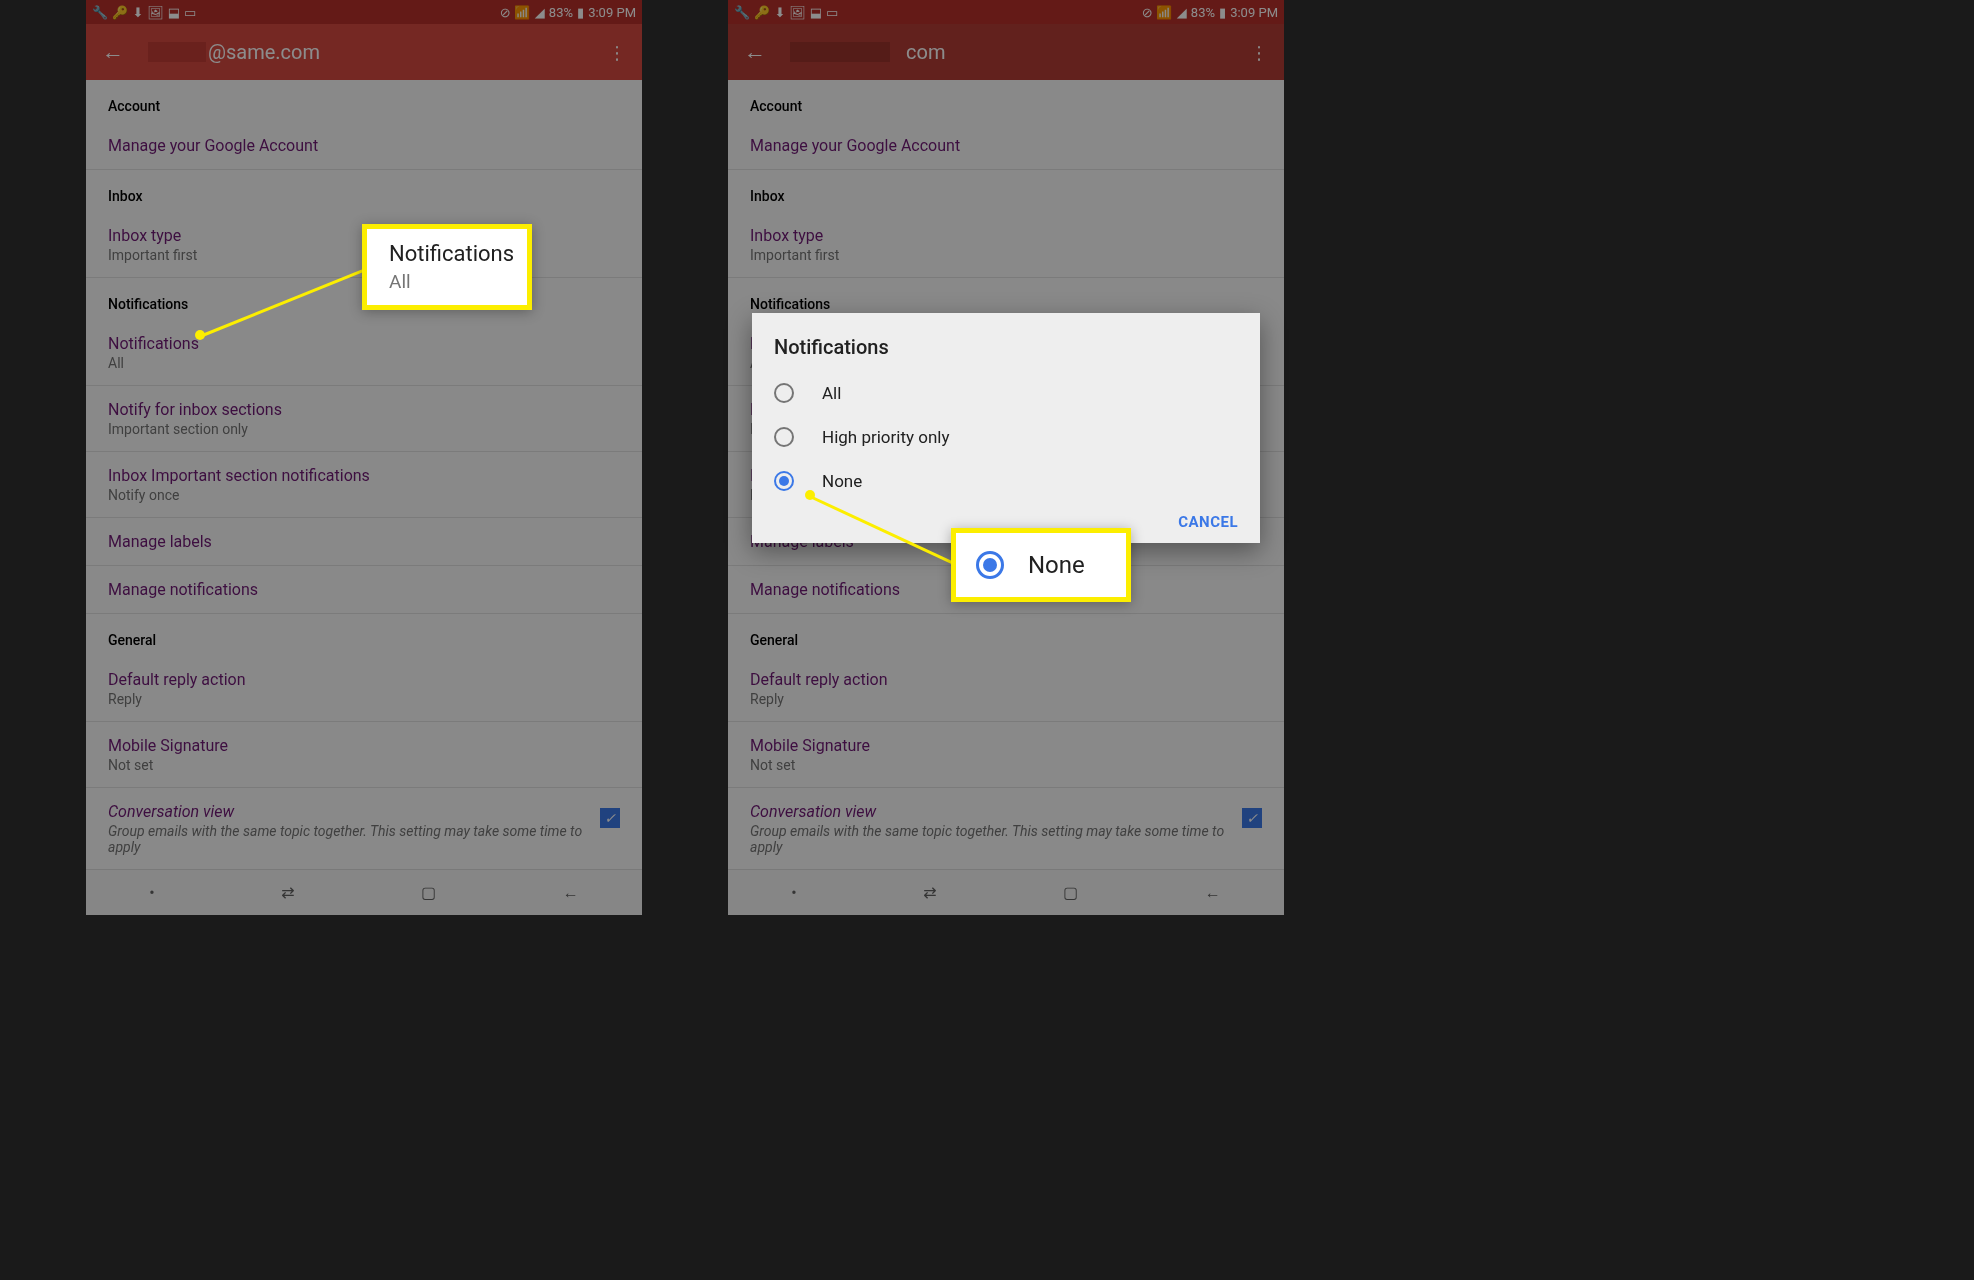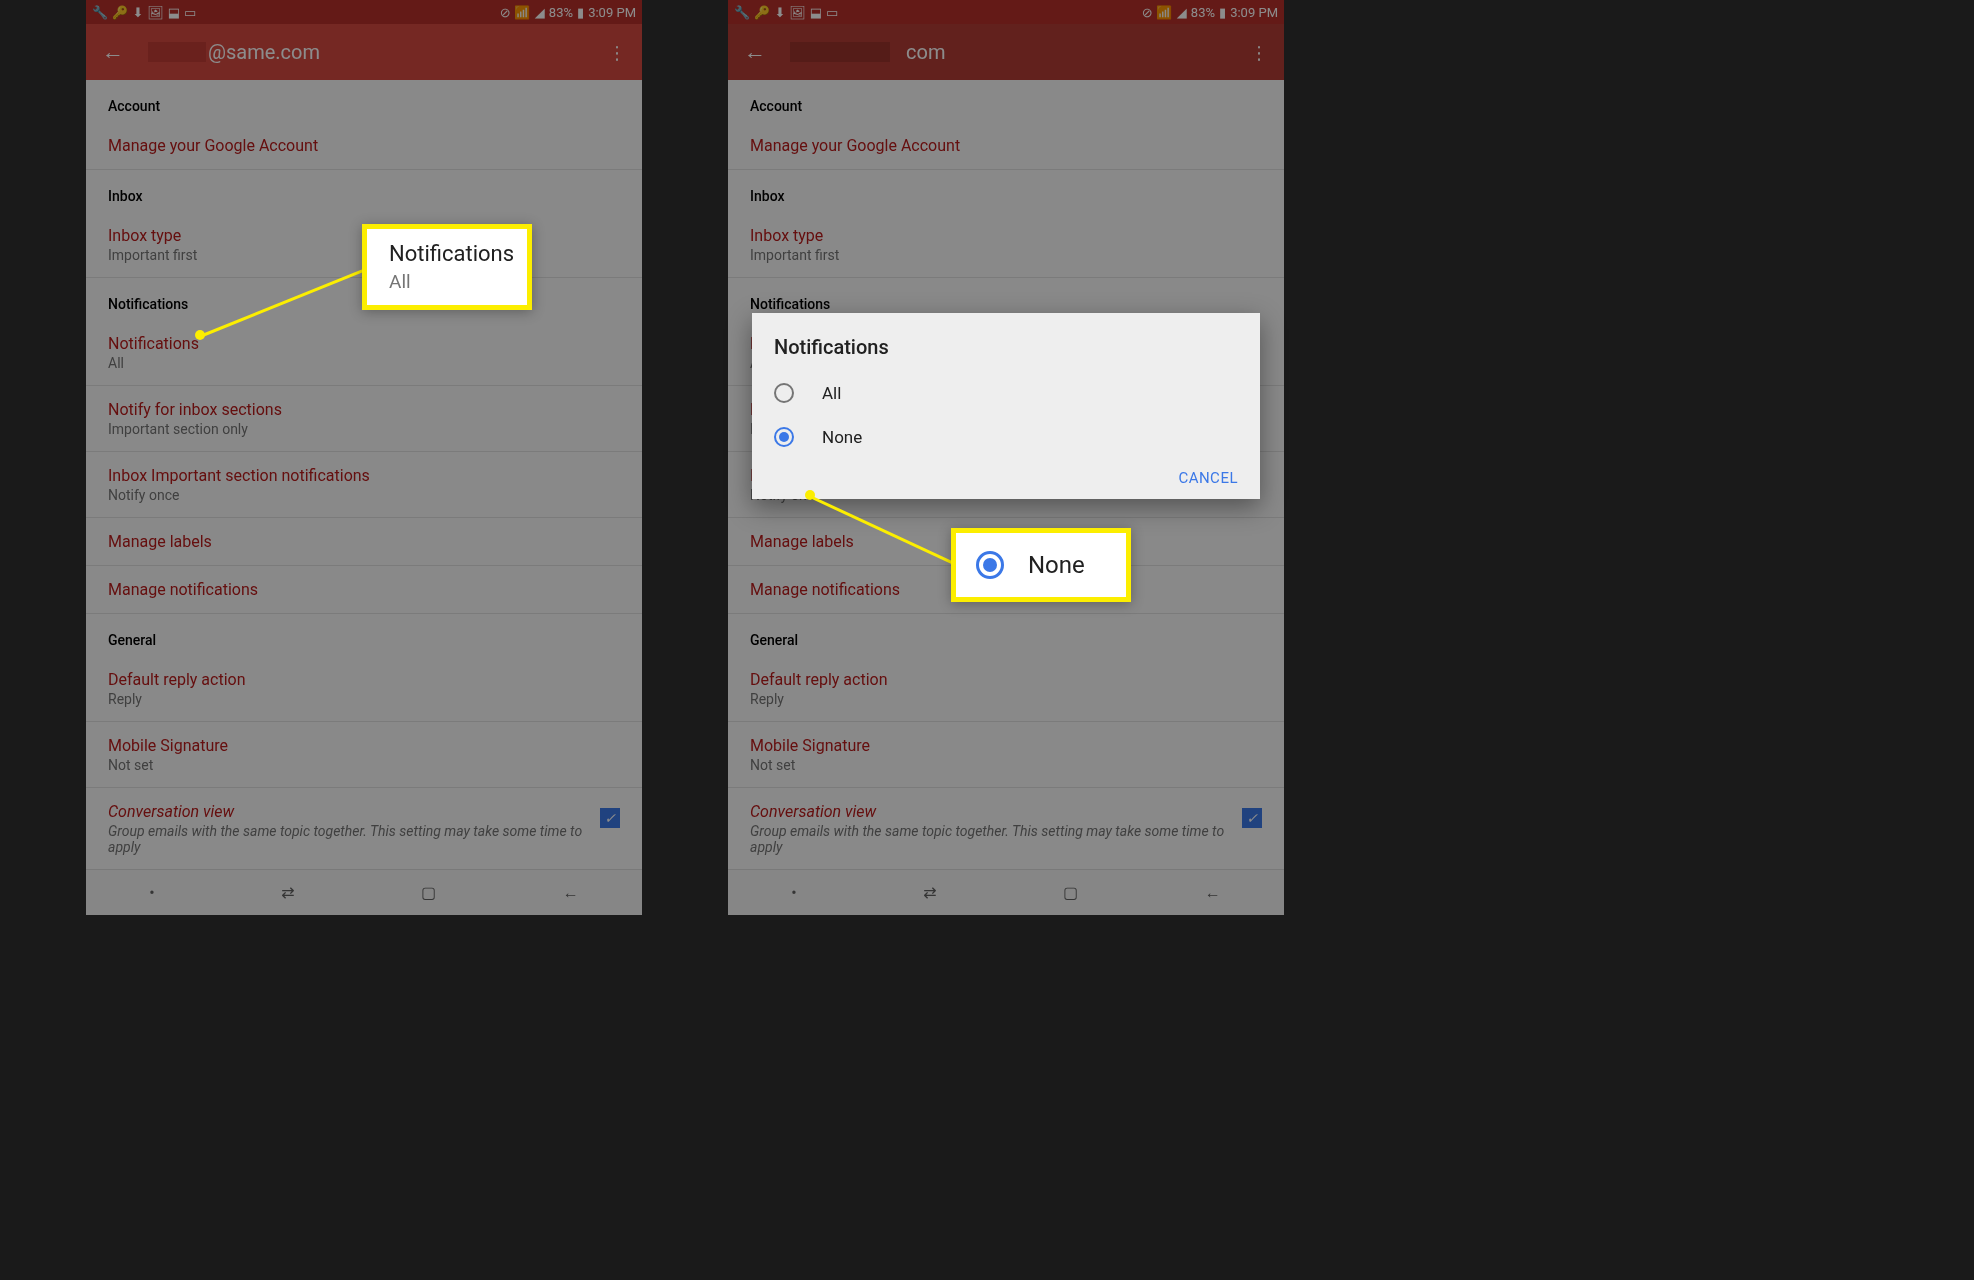--- a/index.html
+++ b/index.html
@@ -57,21 +57,21 @@
       color: #000000;
       font-size: 14px;
       font-weight: 500;
       padding: 18px 22px 8px;
     }
     .list-item {
       padding: 14px 22px;
       border-bottom: 1px solid #e0e0e0;
     }
     .list-item.no-border { border-bottom: none; }
-    .item-title { font-size: 16px; color: #b91c1c; }
+    .item-title { font-size: 16px; color: #701a75; }
     .item-sub { font-size: 14px; color: #757575; margin-top: 2px; }
     .list-item.with-check { display: flex; align-items: flex-start; font-style: italic; }
     .list-item.with-check .item-content { flex: 1; }
     .checkbox {
       width: 20px;
       height: 20px;
       background: #3b78e7;
       margin-top: 6px;
       display: flex;
       align-items: center;
@@ -165,21 +165,21 @@
       border-color: #3b78e7;
     }
     .radio.selected::after {
       content: '';
       width: 10px; height: 10px;
       background: #3b78e7;
       border-radius: 50%;
     }
     .radio-label { font-size: 17px; color: #212121; }
     .dialog-actions { display: flex; justify-content: flex-end; padding: 10px 22px 0; }
-    .dialog-btn { color: #3b78e7; font-size: 15px; font-weight: 400; letter-spacing: 0.5px; cursor: pointer; margin-left: 16px; }
+    .dialog-btn { color: #3b78e7; font-size: 15px; font-weight: 700; letter-spacing: 0.5px; cursor: pointer; margin-left: 16px; }
     
     .phone-right .app-bar { background: #b23d35; }
     .phone-right .email-redact { background: #9c332c; }
   </style>
 </head>
 <body>
 
 <div class="phone phone-left">
   <div class="status-bar">
     <div class="status-left">
@@ -354,20 +354,24 @@
   <div class="overlay"></div>
 </div>
 
 <div class="dialog">
   <div class="dialog-title">Notifications</div>
   <div class="radio-item">
     <div class="radio"></div>
     <div class="radio-label">All</div>
   </div>
   <div class="radio-item">
+    <div class="radio"></div>
+    <div class="radio-label">High priority only</div>
+  </div>
+  <div class="radio-item">
     <div class="radio selected"></div>
     <div class="radio-label">None</div>
   </div>
   <div class="dialog-actions">
     <span class="dialog-btn">CANCEL</span>
   </div>
 </div>
 
 <div class="call-line" style="left:200px; top:335px; width:175px; transform: rotate(-22deg);"></div>
 <div class="call-dot" style="left:195px; top:330px;"></div>

